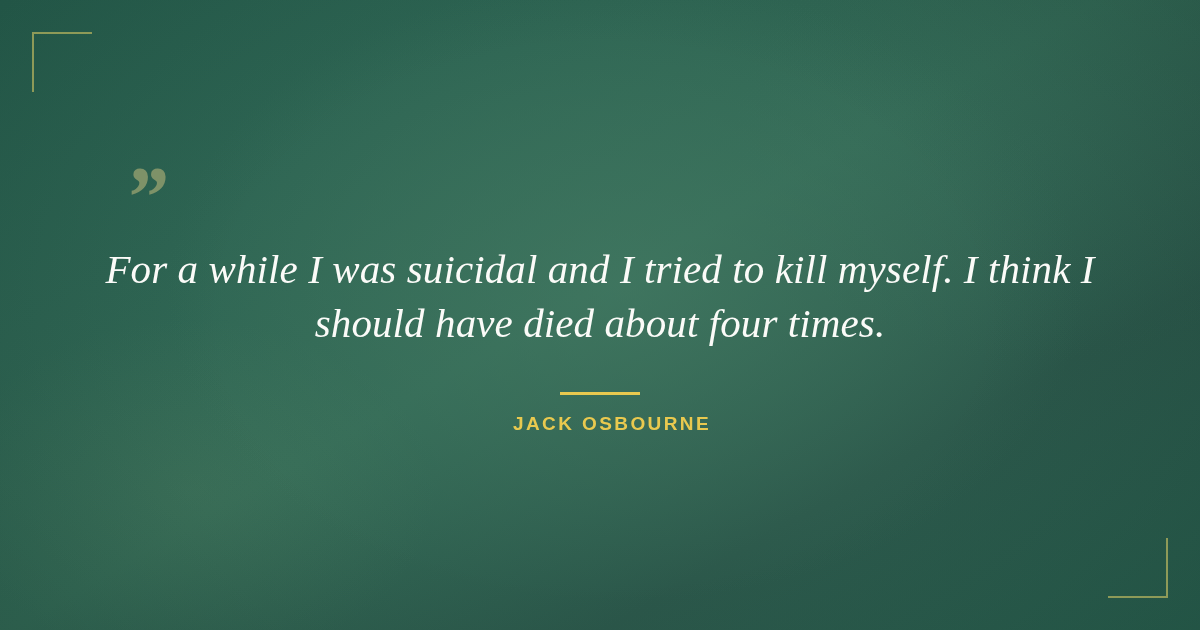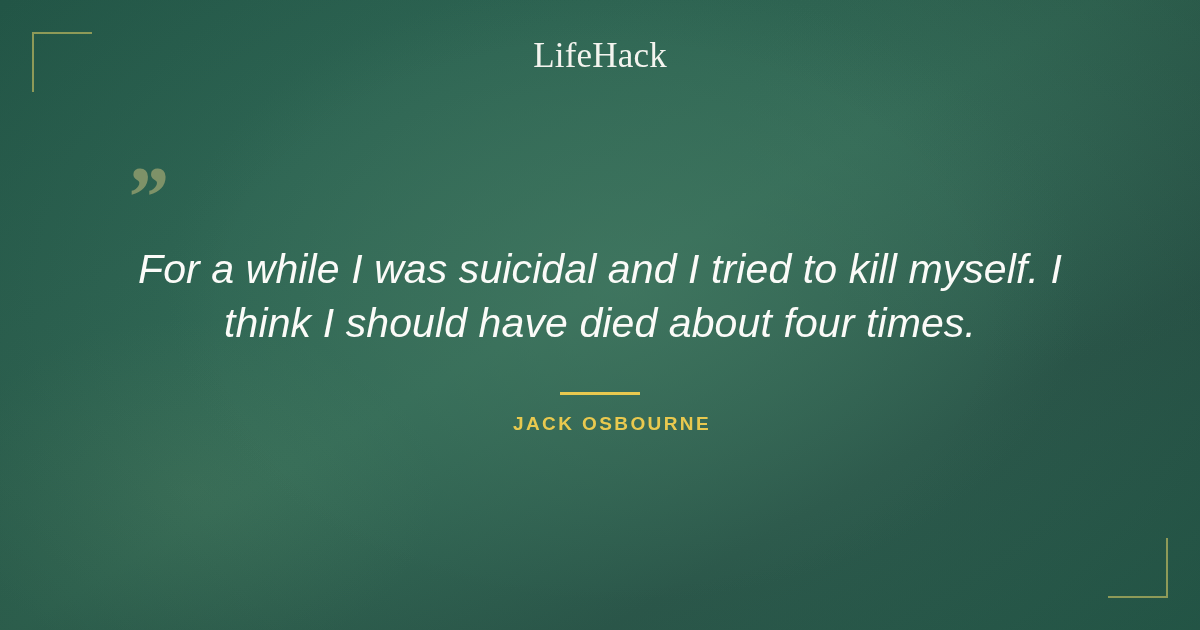--- a/index.html
+++ b/index.html
@@ -85,21 +85,21 @@
     font-size: 86px;
     line-height: 1;
     color: #7e9268;
     user-select: none;
   }
 
   #quote-text {
     margin: 0;
     padding: 82px 96px 0 96px;
     text-align: center;
-    font-family: Liberation Sans, sans-serif;
+    font-family: Liberation Serif, serif;
     font-style: italic;
     font-weight: 400;
     font-size: 41px;
     line-height: 54px;
     color: #fbfbf8;
     letter-spacing: 0.1px;
   }
 
   
   #divider-wrap {
@@ -133,21 +133,20 @@
 </head>
 <body>
 
 <div id="card">
 
   <div id="grain"></div>
 
   <div class="corner corner-tl"></div>
   <div class="corner corner-br"></div>
 
-  <div id="logo">LifeHack</div>
 
   <div id="quote-block">
     <div id="quote-mark">”</div>
     <p id="quote-text">For a while I was suicidal and I tried to kill myself. I think I should have died about four times.</p>
   </div>
 
   <div id="divider-wrap">
     <span id="divider"></span>
   </div>
 

